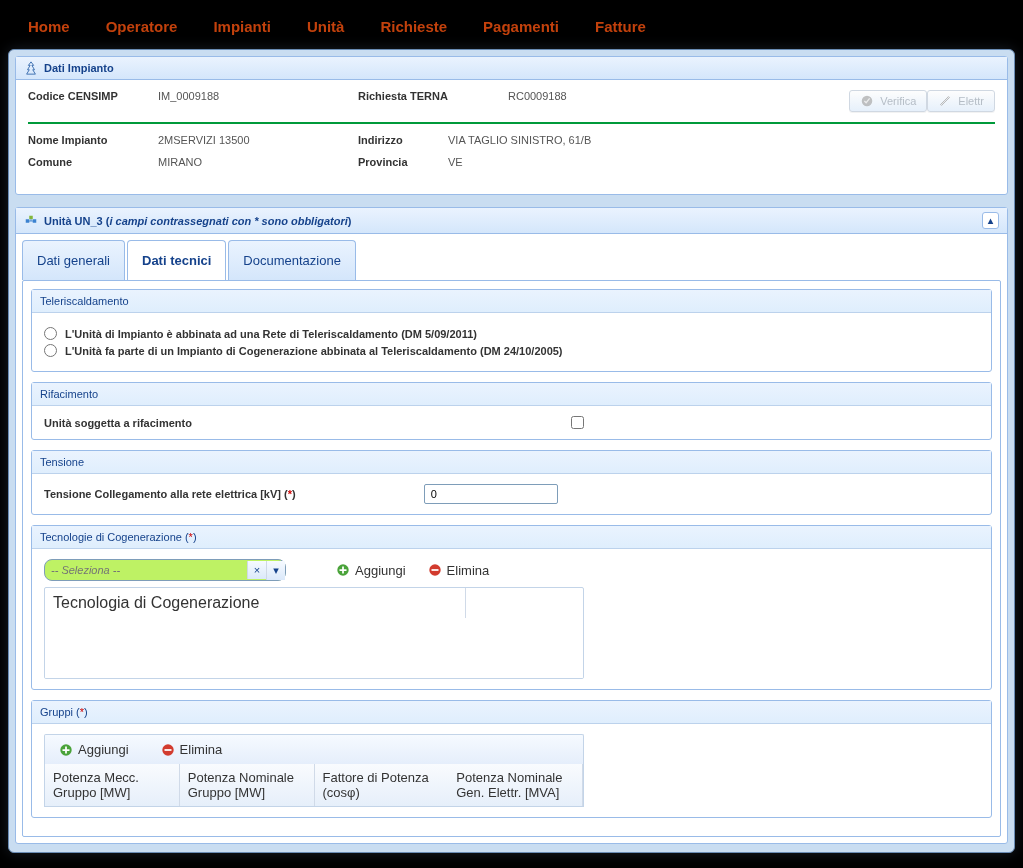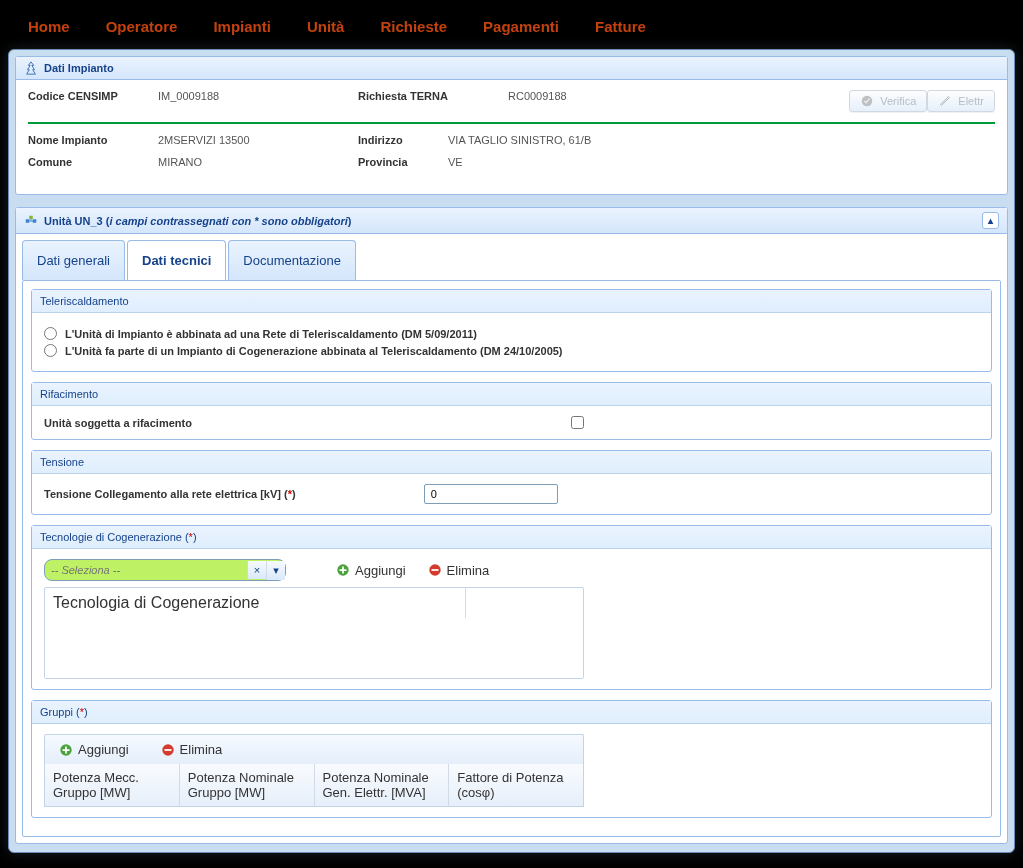--- a/index.html
+++ b/index.html
@@ -246,22 +246,22 @@
                   <svg class="minus-ic" viewBox="0 0 16 16">
                       <circle cx="8" cy="8" r="6.5" fill="#d23b2e"></circle>
                       <path d="M4 8 h8" stroke="#fff" stroke-width="2"></path>
                     </svg>
                   <span>Elimina</span>
                 </button>
               </div>
               <div class="cols-row">
                 <div class="col-h">Potenza Mecc. Gruppo [MW]</div>
                 <div class="col-h">Potenza Nominale Gruppo [MW]</div>
+                <div class="col-h" style="border-right:none">Fattore di Potenza (cosφ)</div>
                 <div class="col-h">Potenza Nominale Gen. Elettr. [MVA]</div>
-                <div class="col-h" style="border-right:none">Fattore di Potenza (cosφ)</div>
               </div>
             </div>
           </div>
         </div>
 
       </div>
     </div>
 
   </div>
 </div>

